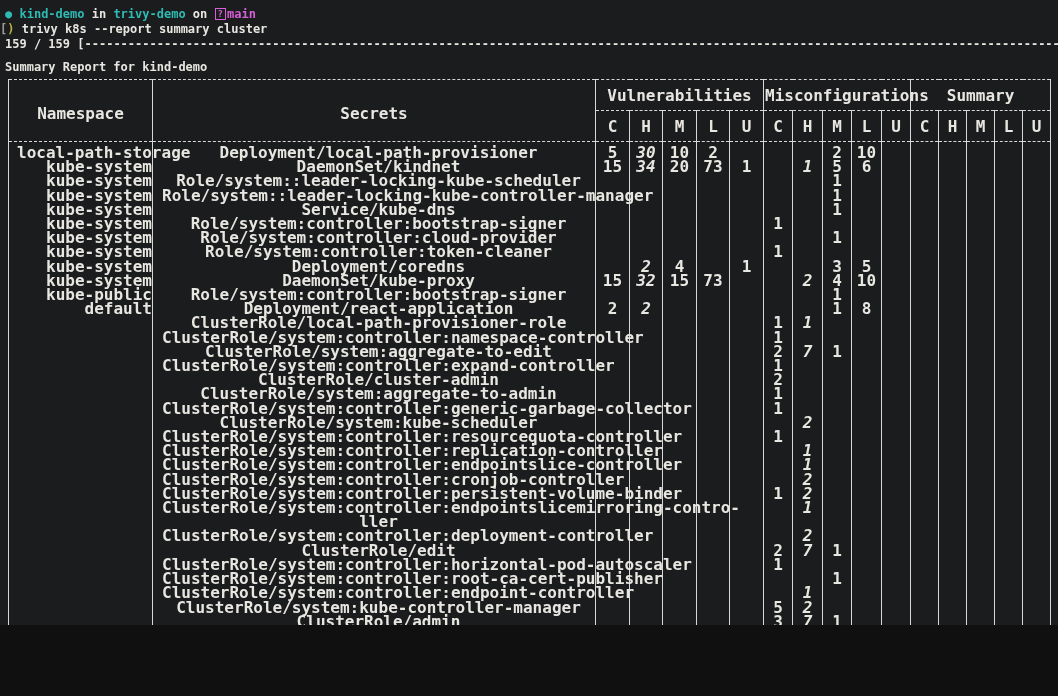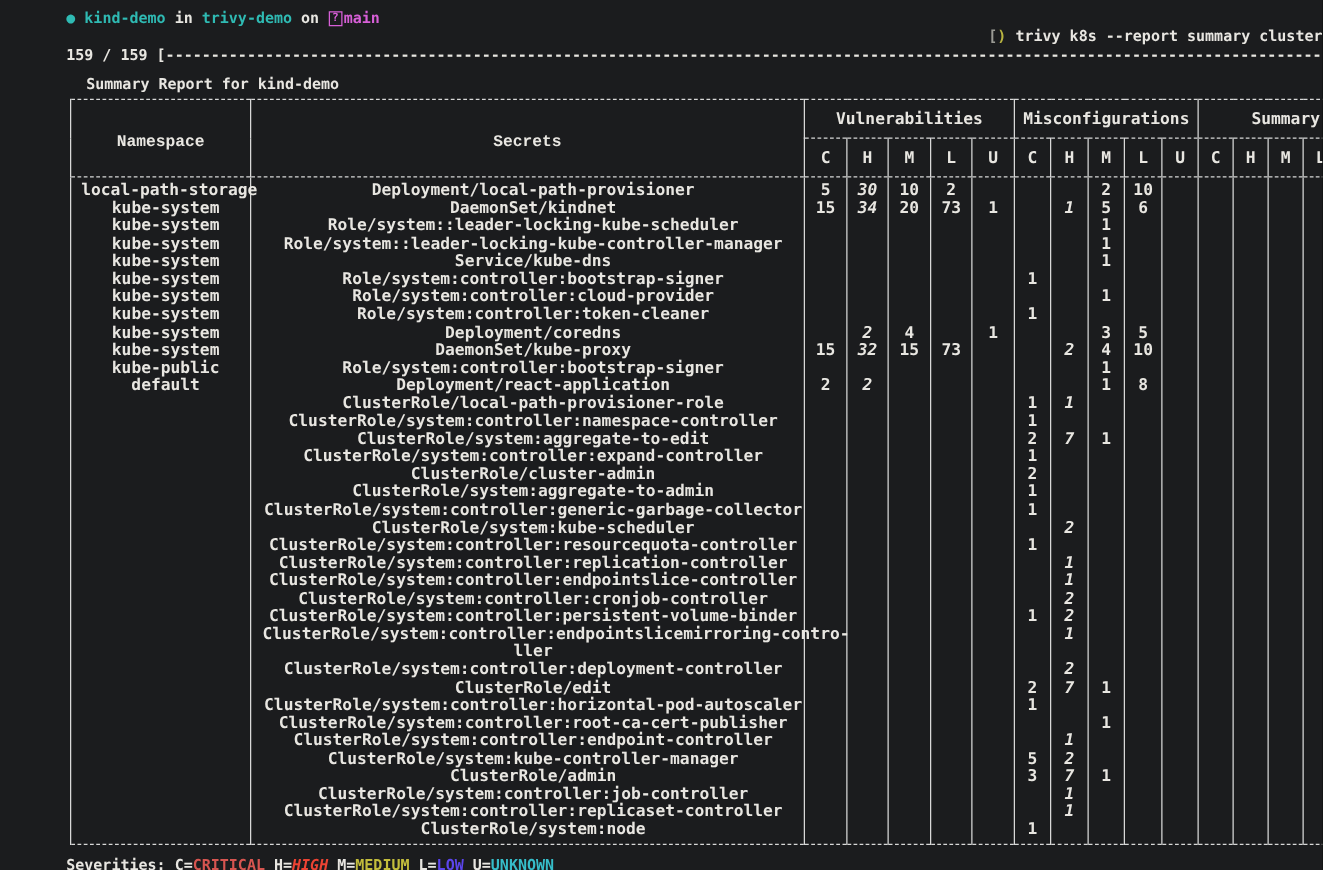--- a/index.html
+++ b/index.html
@@ -1,69 +1,68 @@
 <!DOCTYPE html>
 <html><head>
 <meta charset="utf-8">
 <style>
   html,body{margin:0;padding:0;background:#101010;}
   .screen{
     position:relative;
-    width:1058px;height:696px;
+    width:1058px;height:625px;
     box-sizing:border-box;
     background:#1b1c1e;
     font-family:"DejaVu Sans Mono","Liberation Mono",monospace;
     font-weight:700;
     font-size:12px;
     color:#e8e6e1;
     padding-top:7px;
     overflow:hidden;
-    padding-left:48px;
   }
   .line{height:15px;line-height:15px;padding-left:5px;white-space:pre;}
-  .line.cmd{padding-left:0;text-align:right;}
+  .line.cmd{padding-left:0;}
   .line.progress{overflow:hidden;}
   .fg{color:#e8e6e1;}
   .dim{color:#9a9a94;}
   .cyan{color:#2fbab3;}
   .magenta{color:#d75fd7;}
   .ygreen{color:#b9b441;}
   .sc{color:#d65550;}
   .sh{color:#ec4333;font-style:italic;}
   .sm{color:#c3bd3c;}
   .sl{color:#5b45ec;}
   .su{color:#36bdc9;}
   .git-badge{
     display:inline-block;
     border:1px solid #d75fd7;
     font-size:9px;line-height:10px;
     padding:0 2px;margin-right:1px;
     vertical-align:1px;
   }
-  .title{margin:8px 0 4px 16px;}
+  .title{margin:8px 0 4px 0;}
   table.report{
     margin-left:8px;
     border-collapse:collapse;
     table-layout:fixed;
     width:1042px;
     border:1px solid #d8d8d8;
     border-top-style:dashed;
     border-bottom-style:dashed;
   }
   table.report th, table.report td{
     border-left:1px solid #d8d8d8;
     border-right:1px solid #d8d8d8;
     font-weight:700;
-    font-size:13px;
+    font-size:16px;
     color:#e8e6e1;
   }
   tr.hr1 th{height:28px;border-bottom:1px dashed #d8d8d8;text-align:center;vertical-align:middle;}
   tr.hr2 th{height:28px;border-bottom:1px dashed #d8d8d8;text-align:center;vertical-align:middle;}
-  th.merged{vertical-align:top;padding-top:7px;font-family:Liberation Mono, monospace;}
-  td.cell-ns{vertical-align:top;text-align:center;padding:4px 0 3px 8px;white-space:pre;line-height:14.2px;margin-top:39px;}
+  th.merged{vertical-align:top;padding-top:7px;}
+  td.cell-ns{vertical-align:top;text-align:right;padding:4px 0 3px 8px;white-space:pre;line-height:14.2px;margin-top:39px;}
   td.cell-res{vertical-align:top;text-align:center;padding:4px 0 3px 9px;white-space:pre;line-height:14.2px;}
   td.sev-cell{vertical-align:top;text-align:center;padding:4px 0 3px 0;white-space:pre;line-height:14.2px;}
   .legend{margin-top:9px;padding-left:5px;white-space:pre;height:15px;line-height:15px;}
 </style>
 </head>
 <body>
 
 <div class="screen">
 
   <div class="line"><span class="cyan">●</span><span class="cyan"> kind-demo</span><span class="fg"> in </span><span class="cyan">trivy-demo</span><span class="fg"> on </span><span class="magenta git-badge">?</span><span class="magenta">main</span></div>

